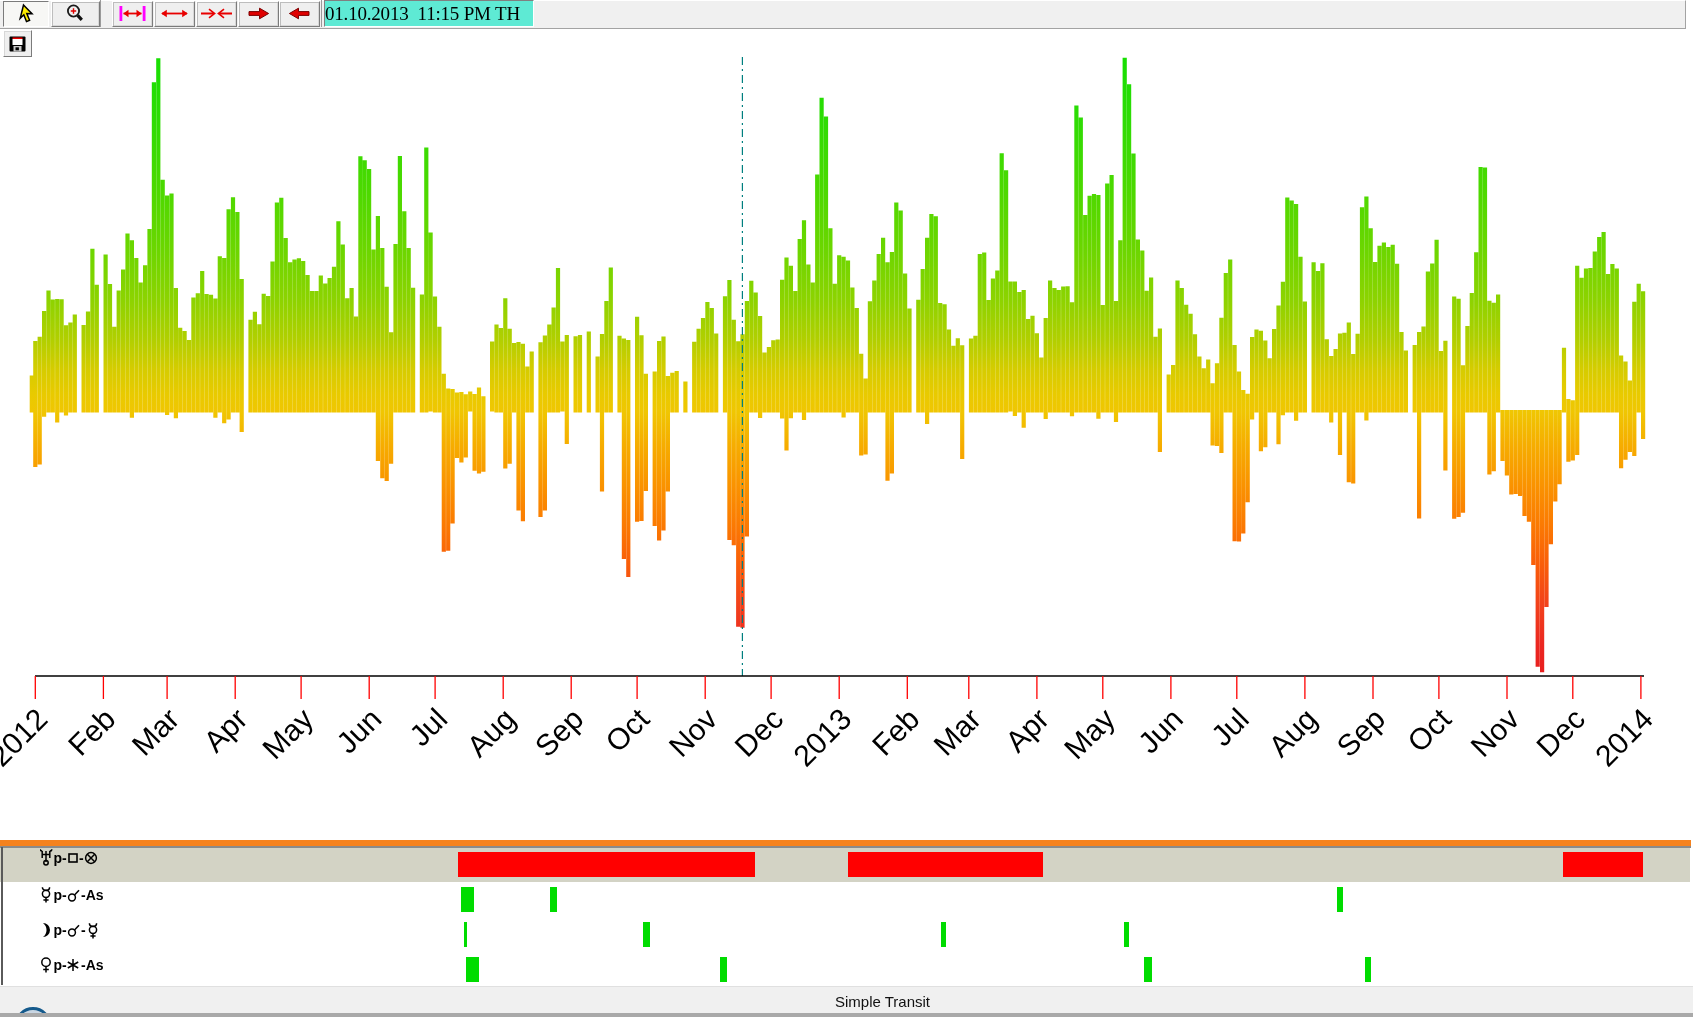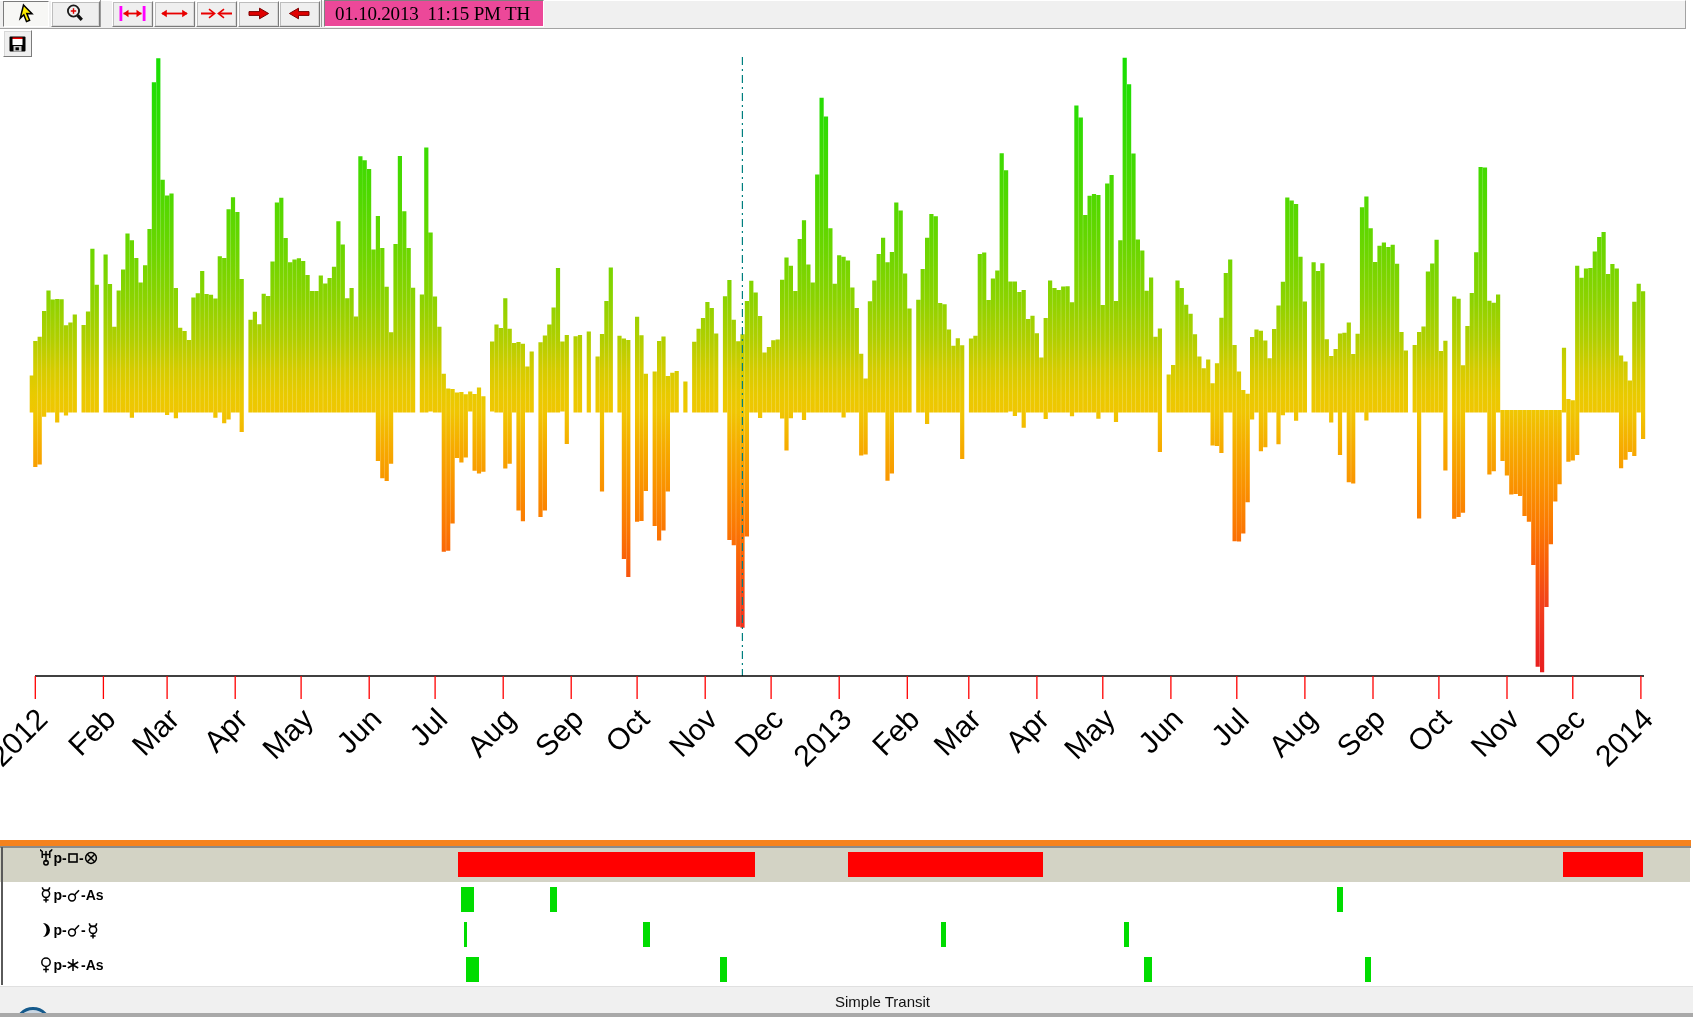--- a/index.html
+++ b/index.html
@@ -2,21 +2,21 @@
 <html><head>
 <meta charset="utf-8">
 <style>
 html,body{margin:0;padding:0;background:#fff;width:1693px;height:1017px;overflow:hidden;}
 body{font-family:"Liberation Sans", sans-serif;position:relative;}
 .abs{position:absolute;}
 .toolbar{left:0;top:0;width:1685px;height:27px;background:#f0f0f0;border-top:1px solid #fff;border-bottom:1px solid #a3a3a3;border-right:1px solid #a3a3a3;}
 .btn{position:absolute;top:1px;height:24px;background:#efefef;border-top:1px solid #fff;border-left:1px solid #fff;border-right:1px solid #7b7b7b;border-bottom:1px solid #7b7b7b;box-shadow:1px 1px 0 #bdbdbd inset, -1px -1px 0 #d7d7d7 inset;}
 .btn.pressed{background:#f7f7f5;border-top:1px solid #7b7b7b;border-left:1px solid #7b7b7b;border-right:1px solid #fff;border-bottom:1px solid #fff;box-shadow:none;}
 .sep{position:absolute;top:0;width:1px;height:27px;background:#9a9a9a;}
-.datebox{position:absolute;left:324px;top:0;width:208px;height:25px;background:#ec4899;border-top:1px solid #808080;border-left:1px solid #808080;border-right:1px solid #fff;border-bottom:1px solid #fff;font-family:"Liberation Serif",serif;font-size:19px;letter-spacing:-0.2px;color:#000;line-height:25px;padding-left:10px;white-space:nowrap;}
+.datebox{position:absolute;left:324px;top:0;width:208px;height:25px;background:#5eead4;border-top:1px solid #808080;border-left:1px solid #808080;border-right:1px solid #fff;border-bottom:1px solid #fff;font-family:"Liberation Serif",serif;font-size:19px;letter-spacing:-0.2px;color:#000;line-height:25px;padding-left:0;white-space:nowrap;}
 .savebtn{position:absolute;left:3px;top:30px;width:27px;height:25px;background:#efefef;border-top:1px solid #fff;border-left:1px solid #fff;border-right:1px solid #7b7b7b;border-bottom:1px solid #7b7b7b;box-shadow:1px 1px 0 #d7d7d7 inset;}
 .orangebar{left:0;top:840px;width:1691px;height:6px;background:#F5821E;}
 .grayline{left:0;top:846px;width:1691px;height:2px;background:#8a8a8a;}
 .row1{left:0;top:848px;width:1690px;height:34px;background:#d3d3c5;}
 .rowpanel{left:0;top:882px;width:1690px;height:103px;background:#fff;}
 .leftedge{left:1px;top:847px;width:2px;height:138px;background:#5a5a5a;}
 .redbar{position:absolute;top:852px;height:25px;background:#ff0000;}
 .greenbar{position:absolute;height:25px;background:#00dc00;}
 .statusbar{left:0;top:986px;width:1693px;height:27px;background:#f0f0f0;border-top:1px solid #e0e0e0;}
 .statustext{left:0;top:993px;width:1693px;text-align:center;font-size:15px;color:#111;margin-left:36px;}

